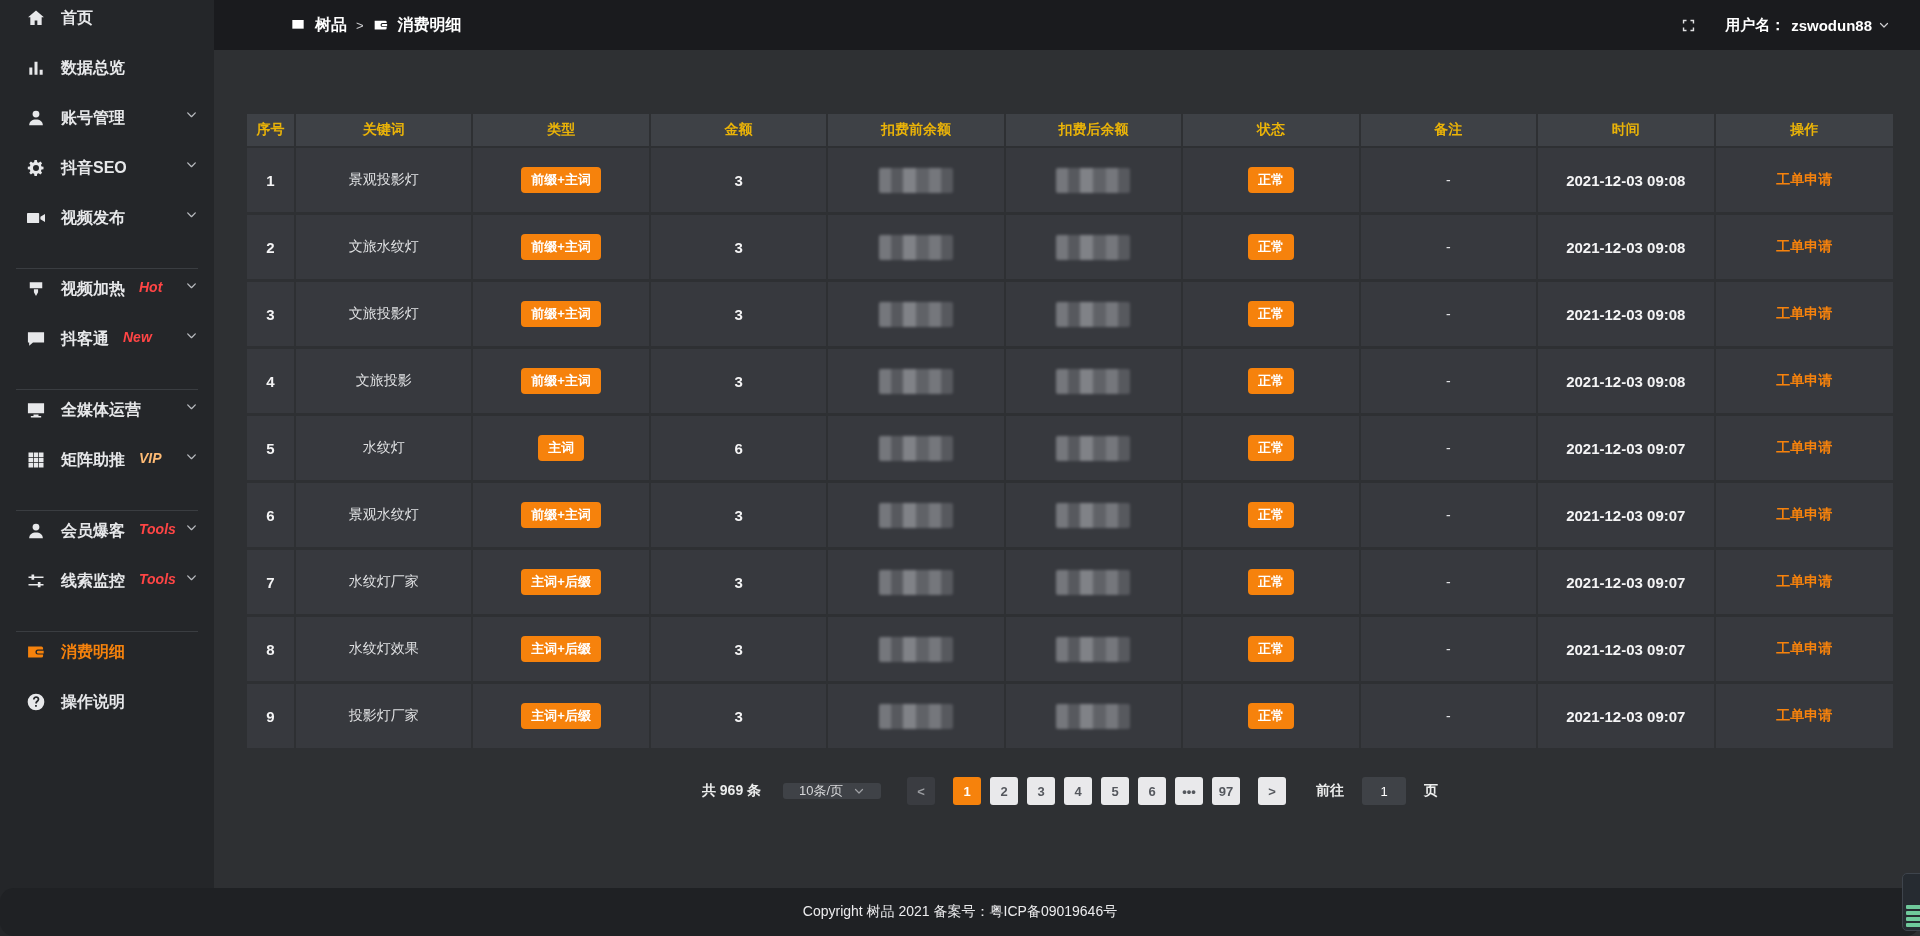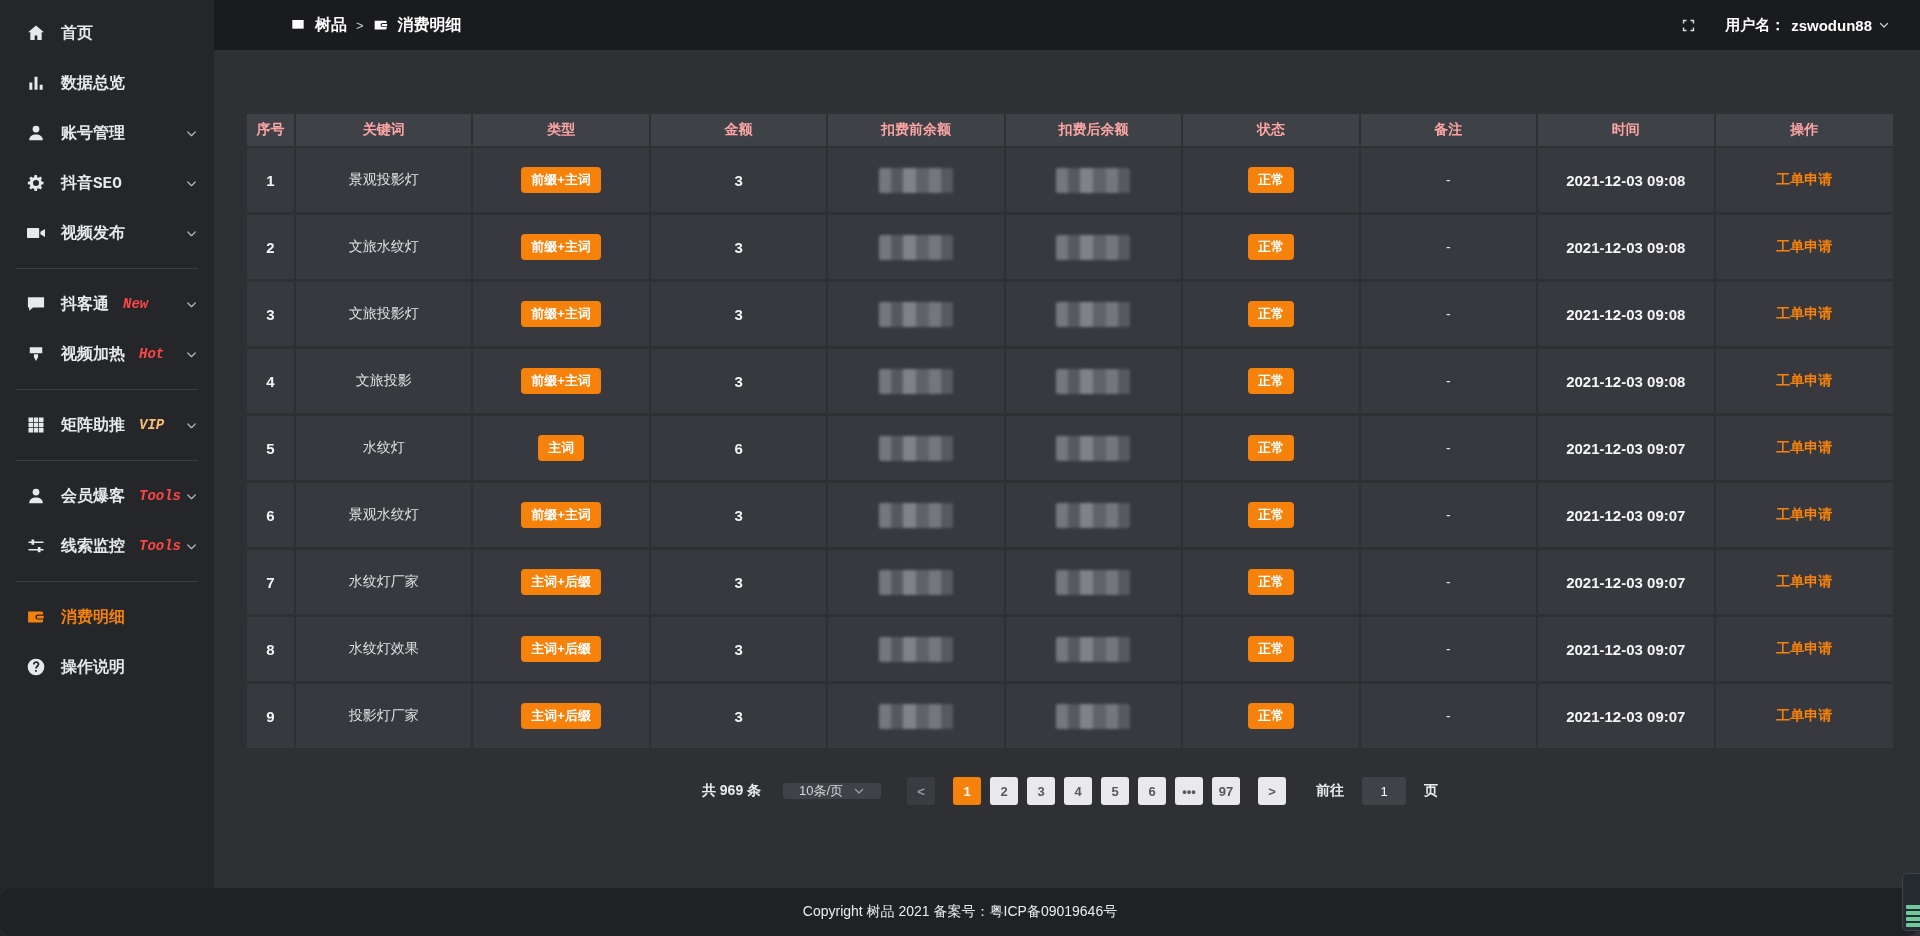--- a/index.html
+++ b/index.html
@@ -12,22 +12,22 @@
        font-family:"Liberation Sans","DejaVu Sans",sans-serif; color:var(--text);}
 
   
   .sidebar{position:absolute; left:0; top:0; bottom:0; width:214px; background:var(--sidebar-bg); z-index:2;}
   .logo{position:relative; height:62px; padding:20px 0 0 16px; white-space:nowrap;}
   .logo-arc{position:absolute; left:34px; top:4px; width:118px; height:30px;
             border:4px solid transparent; border-top:4px solid #fff; border-radius:50%;}
   .logo-en{font-size:31px; font-weight:800; letter-spacing:.5px; color:#fff;}
   .logo-cn{font-size:28px; font-weight:800; color:#fff; margin-left:4px;}
   .menu{padding-top:8px;}
-  .sb-item{height:50px; display:flex; align-items:center; padding:0 16px 0 26px;
-           color:#e7e8ea; font-size:16px; cursor:pointer;font-family:Liberation Mono, monospace;}
+  .sb-item{height:50px; display:flex; padding:0 16px 0 26px;
+           color:#e7e8ea; font-size:16px; cursor:pointer;}
   .sb-item.active{color:var(--accent);}
   .mi{width:20px; height:20px; flex:0 0 20px; margin-right:15px; display:inline-flex;}
   .mi svg{width:100%; height:100%; fill:currentColor;}
   .sb-label{font-weight:600;}
   .sb-badge{margin-left:14px; font-weight:700; font-style:italic; font-size:14px;}
   .sb-chev{margin-left:auto; width:13px; height:13px; color:#b9bbbf; display:inline-flex;}
   .sb-chev svg{width:100%; height:100%;}
   .sb-div{height:1px; background:#3a3d41; margin:10px 16px;}
 
   
@@ -42,21 +42,21 @@
   .user-chip{display:flex; align-items:center; gap:6px; cursor:pointer;}
   .user-chev{width:12px;height:12px;display:inline-flex;color:#cfcfd2;}
   .user-chev svg{width:100%;height:100%;}
 
   
   .main{position:absolute; left:214px; top:50px; right:0; padding:28px 27px 0 33px;}
   .balance{font-size:15px; font-weight:700; color:#f2f3f4;}
   .balance b{margin-left:6px; font-size:15px;}
 
   table{width:100%; border-collapse:separate; border-spacing:0; table-layout:fixed; margin-top:36px;}
-  th{background:var(--thead-bg); height:34px; font-size:14px; font-weight:700; color:#fca5a5;
+  th{background:var(--thead-bg); height:34px; font-size:14px; font-weight:700; color:#eab308;
      border-right:2px solid var(--content-bg); border-bottom:2px solid var(--content-bg);}
   td{background:var(--row-bg); height:67px; text-align:center; font-size:14px; color:#dfe0e2;
      border-right:2px solid var(--content-bg); border-bottom:3px solid var(--content-bg);}
   th:last-child, td:last-child{border-right:none;}
   td.c-num{font-size:15px; font-weight:700; color:#f4f4f5;}
   td.c-time{font-size:15px; font-weight:600; color:#f4f4f5;}
   .type-badge,.status-badge{display:inline-block; background:var(--accent); color:#fff;
      padding:5px 10px; border-radius:4px; font-size:13px; font-weight:700; line-height:1.2;}
   .mosaic{width:74px; height:25px; margin:0 auto; border-radius:2px; filter:blur(1.4px); opacity:.8;
      background-image:
@@ -150,46 +150,59 @@
         <span class="sb-chev">
           <svg viewBox="0 0 24 24" fill="none" stroke="currentColor" stroke-width="2.4" stroke-linecap="round" stroke-linejoin="round">
             <path d="M5 9l7 7 7-7"></path>
           </svg>
         </span>
       </div>
       <div class="sb-div"></div>
       <div class="sb-item">
         <span class="mi">
           <svg viewBox="0 0 24 24">
+            <path d="M4.5 4h15v7h-15zM9.5 12.2h5V16L12 20.3 9.5 16z"></path>
+          </svg>
+        </span>
+        <span class="sb-label">视频加热</span>
+        <i class="sb-badge" style="color:#ff4545">Hot</i>
+        <span class="sb-chev">
+          <svg viewBox="0 0 24 24" fill="none" stroke="currentColor" stroke-width="2.4" stroke-linecap="round" stroke-linejoin="round">
+            <path d="M5 9l7 7 7-7"></path>
+          </svg>
+        </span>
+      </div>
+      <div class="sb-item">
+        <span class="mi">
+          <svg viewBox="0 0 24 24">
             <path d="M2.3 4h19.4v12.2H8.4l-4.6 4v-4H2.3z"></path>
           </svg>
         </span>
         <span class="sb-label">抖客通</span>
         <i class="sb-badge" style="color:#ff4545">New</i>
         <span class="sb-chev">
           <svg viewBox="0 0 24 24" fill="none" stroke="currentColor" stroke-width="2.4" stroke-linecap="round" stroke-linejoin="round">
             <path d="M5 9l7 7 7-7"></path>
           </svg>
         </span>
       </div>
-      <div class="sb-item">
-        <span class="mi">
-          <svg viewBox="0 0 24 24">
-            <path d="M4.5 4h15v7h-15zM9.5 12.2h5V16L12 20.3 9.5 16z"></path>
-          </svg>
-        </span>
-        <span class="sb-label">视频加热</span>
-        <i class="sb-badge" style="color:#ff4545">Hot</i>
-        <span class="sb-chev">
-          <svg viewBox="0 0 24 24" fill="none" stroke="currentColor" stroke-width="2.4" stroke-linecap="round" stroke-linejoin="round">
-            <path d="M5 9l7 7 7-7"></path>
-          </svg>
-        </span>
-      </div>
       <div class="sb-div"></div>
+      <div class="sb-item">
+        <span class="mi">
+          <svg viewBox="0 0 24 24">
+            <path d="M2.3 4h19.4v12H2.3zM9 17.4h6v1.8h3.2V21H5.8v-1.8H9z"></path>
+          </svg>
+        </span>
+        <span class="sb-label">全媒体运营</span>
+        <span class="sb-chev">
+          <svg viewBox="0 0 24 24" fill="none" stroke="currentColor" stroke-width="2.4" stroke-linecap="round" stroke-linejoin="round">
+            <path d="M5 9l7 7 7-7"></path>
+          </svg>
+        </span>
+      </div>
       <div class="sb-item">
         <span class="mi">
           <svg viewBox="0 0 24 24">
             <path d="M3 3h5.4v5.4H3zM9.3 3h5.4v5.4H9.3zM15.6 3H21v5.4h-5.4zM3 9.3h5.4v5.4H3zM9.3 9.3h5.4v5.4H9.3zM15.6 9.3H21v5.4h-5.4zM3 15.6h5.4V21H3zM9.3 15.6h5.4V21H9.3zM15.6 15.6H21V21h-5.4z"></path>
           </svg>
         </span>
         <span class="sb-label">矩阵助推</span>
         <i class="sb-badge" style="color:#fdba74">VIP</i>
         <span class="sb-chev">
           <svg viewBox="0 0 24 24" fill="none" stroke="currentColor" stroke-width="2.4" stroke-linecap="round" stroke-linejoin="round">

